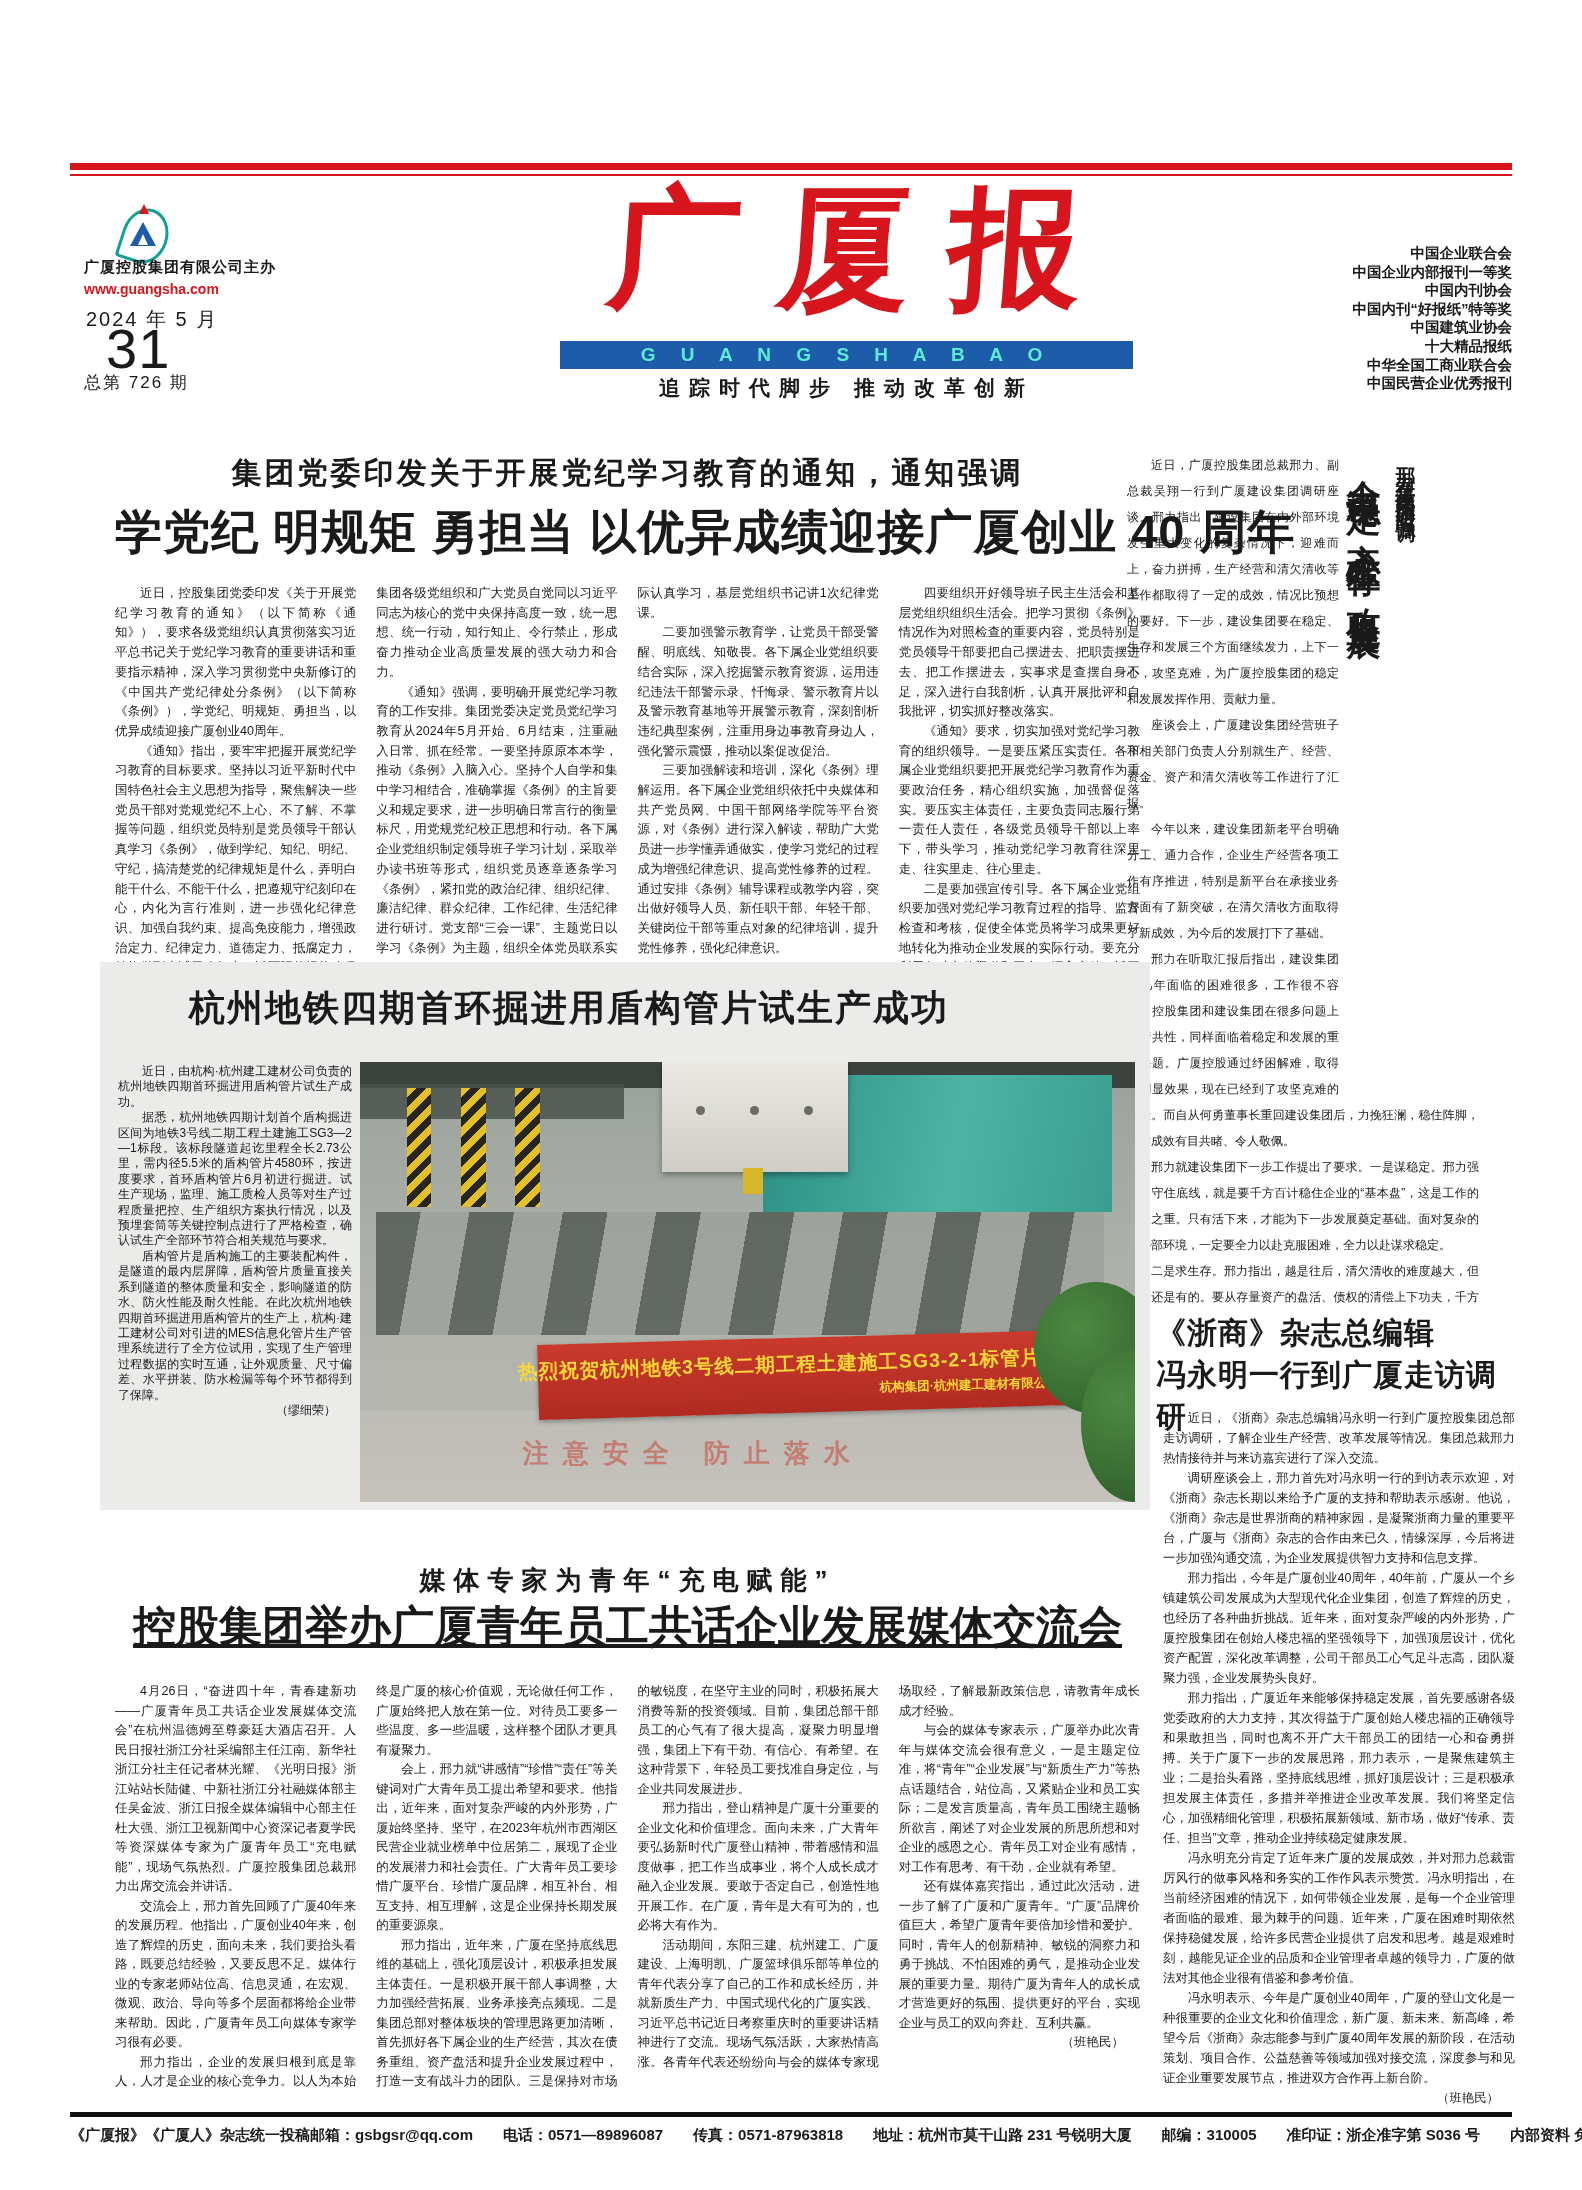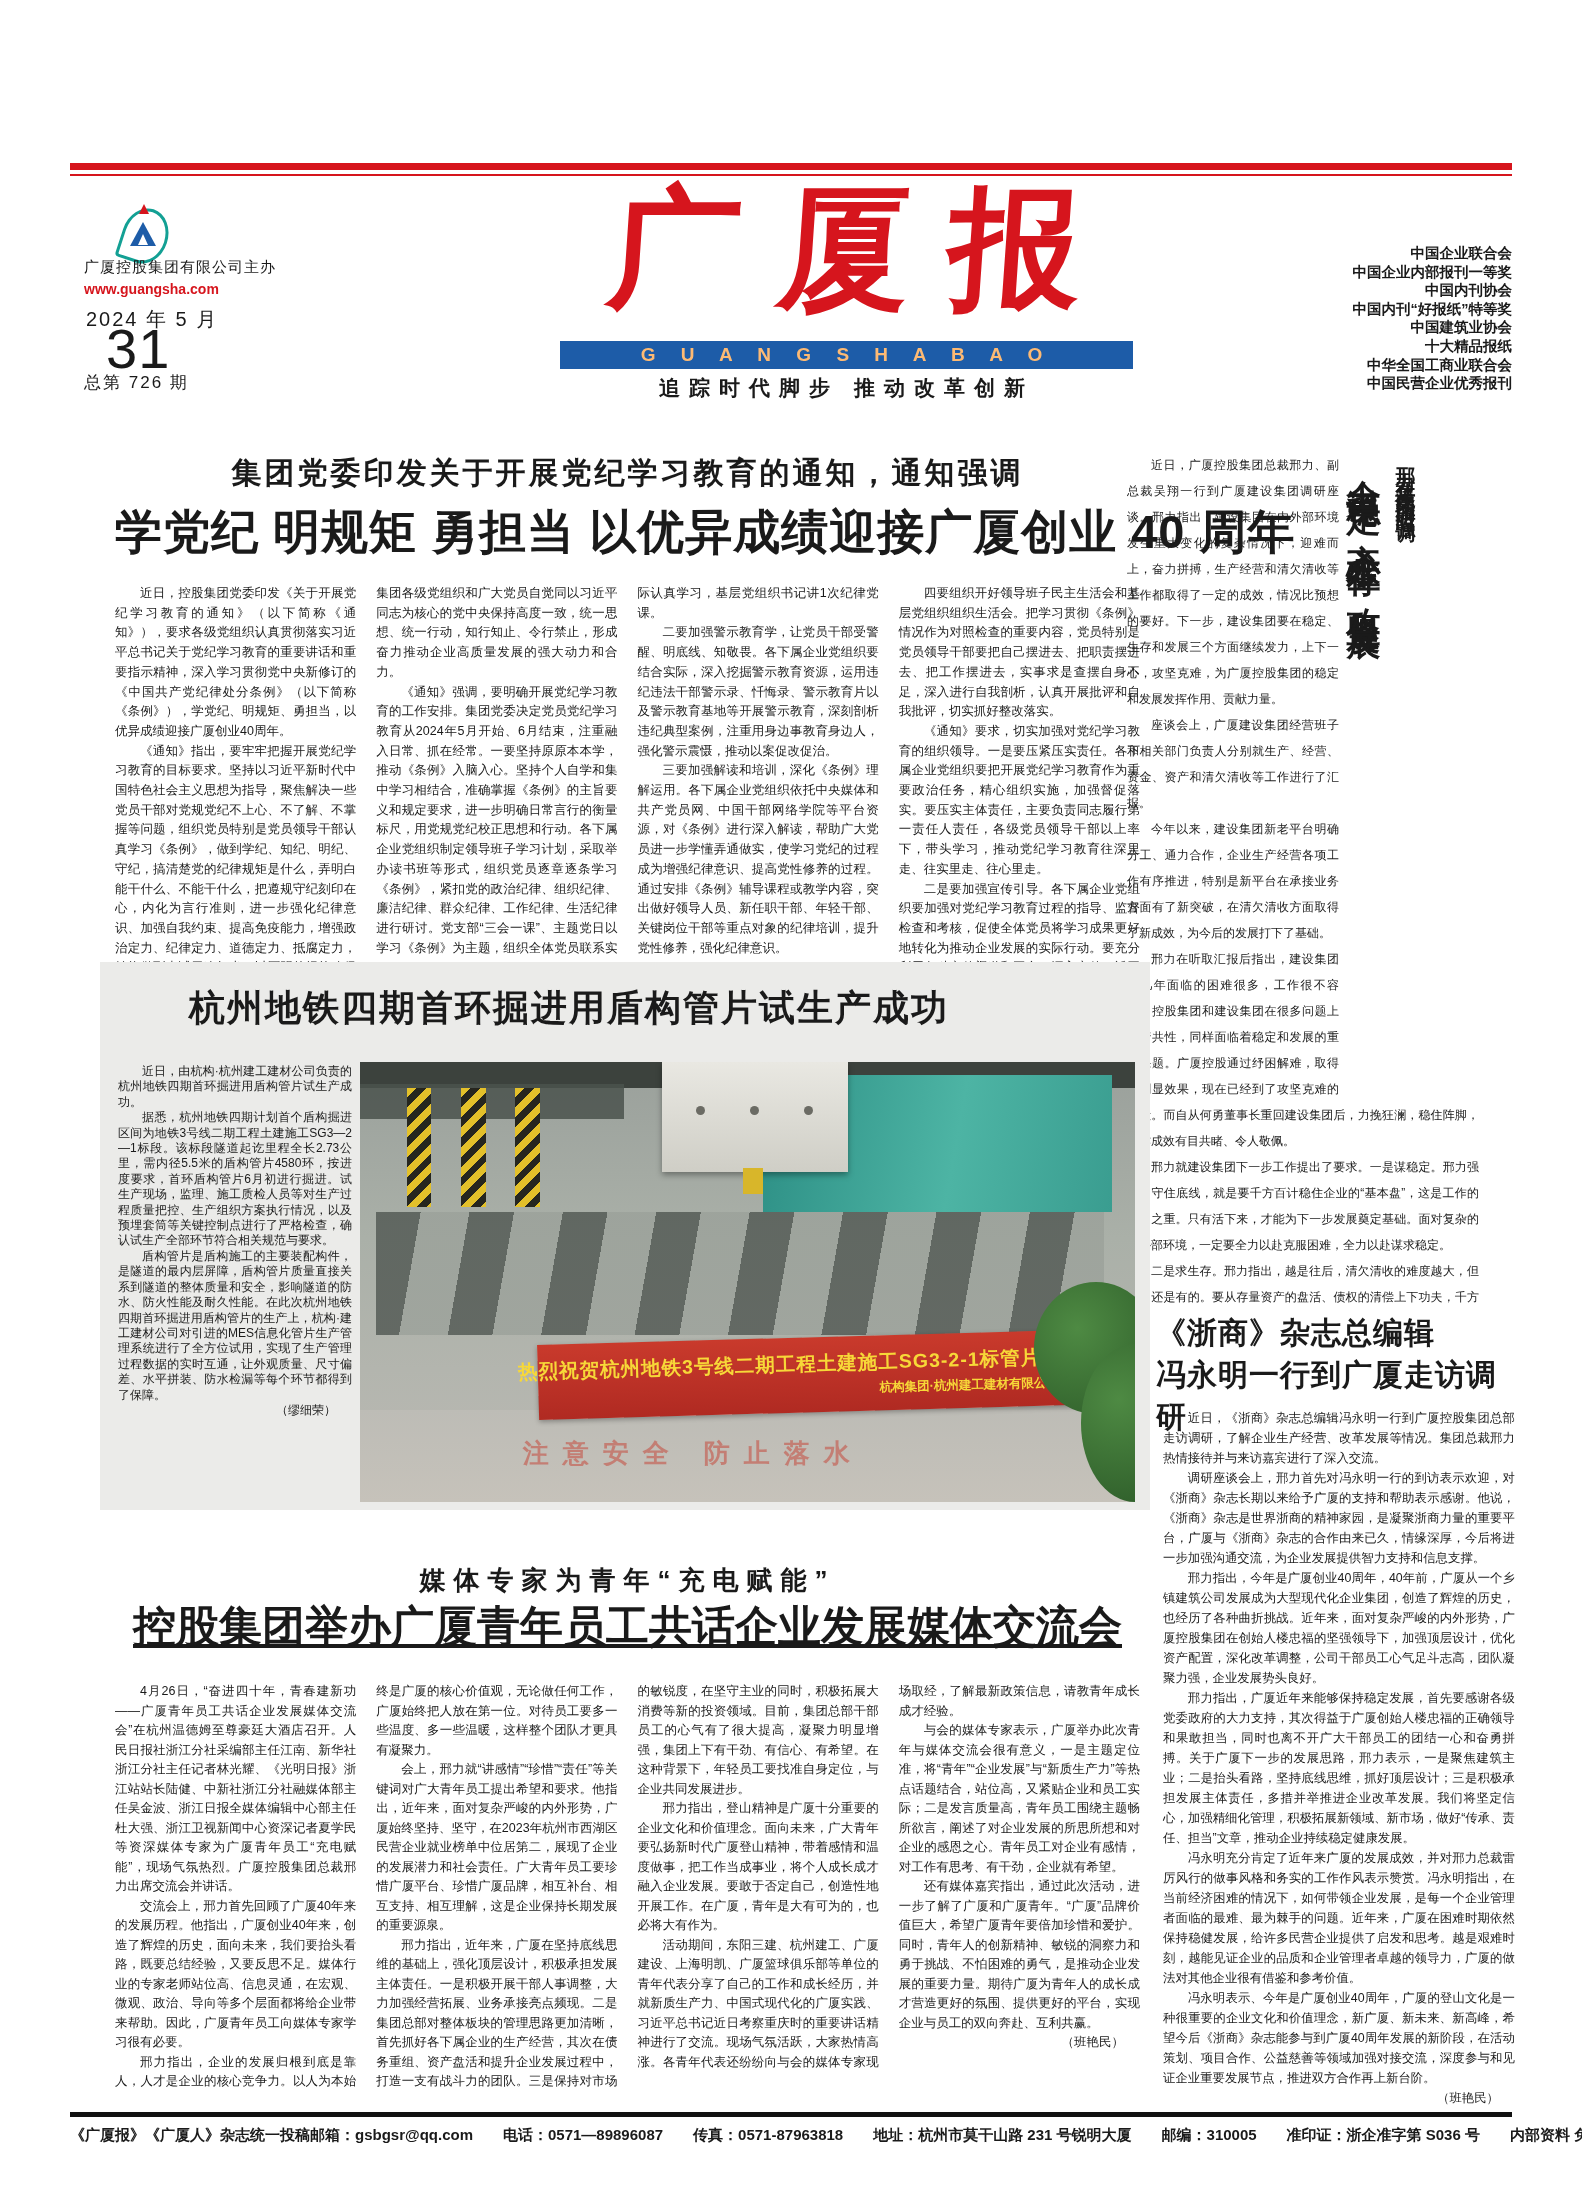--- a/index.html
+++ b/index.html
@@ -11,29 +11,29 @@
   .rule-red-thin{left:70px;top:174px;width:1442px;height:2px;background:#d6151d;}
   .logo{left:116px;top:204px;width:56px;height:58px;}
   .logo .leaf{position:absolute;left:6px;top:4px;width:40px;height:50px;border:3px solid #13a094;
               border-radius:50% 50% 50% 4px;transform:rotate(18deg);}
   .logo .tri{position:absolute;left:14px;top:18px;width:0;height:0;border-left:13px solid transparent;
              border-right:13px solid transparent;border-bottom:24px solid #1d5ca8;}
   .logo .tri-notch{position:absolute;left:22px;top:30px;width:0;height:0;border-left:5px solid transparent;
              border-right:5px solid transparent;border-bottom:11px solid #ffffff;}
   .logo .tip{position:absolute;left:23px;top:0;width:0;height:0;border-left:5px solid transparent;
              border-right:5px solid transparent;border-bottom:10px solid #d6151d;}
-  .publisher{left:84px;top:258px;font-size:15px;font-weight:normal;letter-spacing:1px;}
+  .publisher{left:84px;top:258px;font-size:15px;font-weight:bold;letter-spacing:1px;}
   .website{left:84px;top:281px;font-size:14px;font-weight:bold;color:#d6151d;}
   .dateline{left:86px;top:306px;font-size:20px;letter-spacing:2px;}
   .day{left:106px;top:316px;font-size:56px;font-weight:500;letter-spacing:1px;}
   .issue{left:84px;top:371px;font-size:17px;letter-spacing:2px;}
   .paper-title{left:555px;top:178px;width:580px;text-align:center;font-family:"DejaVu Serif","Liberation Serif",serif;
                font-size:132px;line-height:140px;font-weight:900;color:#d6151d;letter-spacing:38px;
                transform:skewX(-4deg);white-space:nowrap;text-indent:38px;}
-  .pinyin-bar{left:560px;top:341px;width:573px;height:28px;background:#1d5ca8;color:#fdba74;
+  .pinyin-bar{left:560px;top:341px;width:573px;height:28px;background:#1d5ca8;color:#5eead4;
               font-size:19px;font-weight:bold;letter-spacing:10px;text-align:center;line-height:28px;}
   .slogan{left:560px;top:374px;width:573px;text-align:center;font-size:21px;font-weight:900;letter-spacing:9px;white-space:nowrap;}
   .awards{left:1180px;top:244px;width:332px;text-align:right;font-size:14.5px;font-weight:bold;}
   .awards p{margin:0;line-height:18.6px;text-align:right;}
   
   .party-kicker{left:115px;top:453px;width:1025px;text-align:center;font-size:30px;font-weight:900;letter-spacing:3px;}
   .party-headline{left:115px;top:501px;width:1025px;text-align:center;font-size:47px;font-weight:900;letter-spacing:1px;white-space:nowrap;}
   .party-body{left:115px;top:584px;width:1025px;height:404px;column-count:4;column-gap:20px;
               font-size:12.5px;line-height:19.7px;overflow:hidden;}
   .article-body p{margin:0;text-indent:2em;text-align:justify;}

